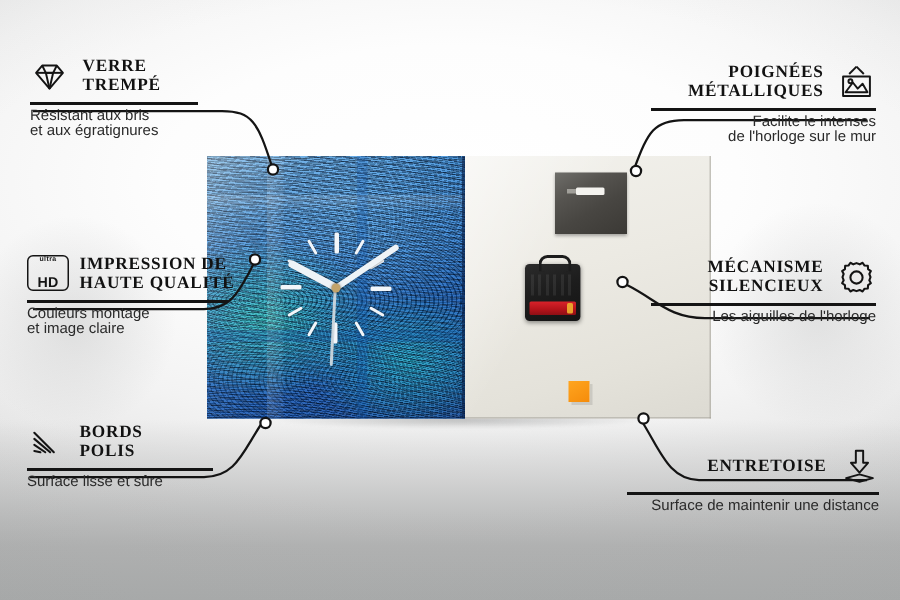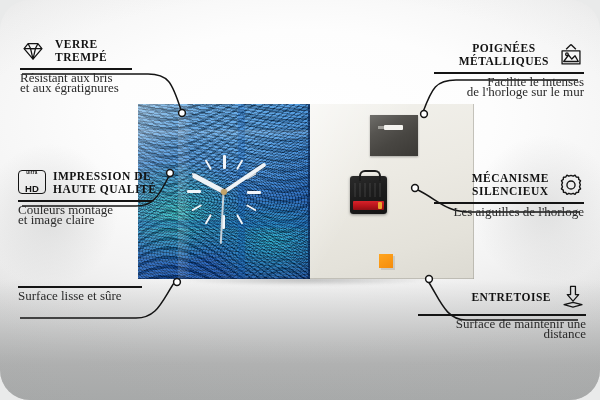--- a/index.html
+++ b/index.html
@@ -1,21 +1,21 @@
 <!DOCTYPE html>
 <html><head>
 <meta charset="utf-8">
 <style>
   html,body{margin:0;padding:0;}
   body{
     width:600px;height:400px;overflow:hidden;
     font-family:"Liberation Serif", serif;
     background:#e9eaea;
   }
-  #stage{position:relative;width:600px;height:400px;overflow:hidden;border-radius:30px;}
+  #stage{position:relative;width:600px;height:400px;overflow:hidden;}
 
   
   .bg-base{position:absolute;inset:0;
     background:
       radial-gradient(115% 80% at 50% 30%, #ffffff 0%, #fdfdfd 28%, #f3f3f3 52%, #e4e4e4 72%, #d8d9d9 88%, #cfd0d0 100%);
   }
   .bg-bottom{position:absolute;left:0;right:0;bottom:0;height:120px;
     background:linear-gradient(180deg, rgba(205,206,206,0) 0%, rgba(186,187,187,.55) 35%, rgba(172,173,173,.9) 70%, #a9abab 100%);
   }
   .bg-vig{position:absolute;inset:0;
@@ -104,24 +104,24 @@
   
   .connectors{position:absolute;inset:0;pointer-events:none;}
 
   
   .callout{position:absolute;}
   .callout .head{display:flex;align-items:center;gap:9px;}
   .callout.left .head{justify-content:flex-start;}
   .callout.right .head{justify-content:flex-end;}
   .title{font-size:11.5px;line-height:13px;letter-spacing:.5px;color:#121212;
     font-weight:700;text-transform:uppercase;font-family:"Liberation Serif", serif;}
-  .callout.right .title{text-align:center;}
+  .callout.right .title{text-align:right;}
   .rule{height:1.6px;background:#141414;margin-top:4px;}
-  .sub{font-size:13px;line-height:10.2px;color:#2a2a2a;margin-top:3.5px;
-    font-family:Liberation Serif, serif;}
+  .sub{font-size:10px;line-height:10.2px;color:#2a2a2a;margin-top:3.5px;
+    font-family:Liberation Sans, sans-serif;}
   .callout.right .sub{text-align:right;}
   .ico{width:26px;height:26px;flex:0 0 26px;display:block;}
 
   .hdbadge{width:26px;height:22px;border:1.6px solid #141414;border-radius:4px;
     display:flex;flex-direction:column;align-items:center;justify-content:space-between;line-height:1;}
   .hdbadge .u{font-size:4.6px;letter-spacing:.3px;color:#141414;font-family:"Liberation Sans", sans-serif;font-weight:700;}
   .hdbadge .d{font-size:9.5px;letter-spacing:.2px;color:#141414;font-family:"Liberation Sans", sans-serif;font-weight:700;}
 </style>
 </head>
 <body>
@@ -264,20 +264,34 @@
       </div>
     </div>
     <div class="rule" style="width:134px;"></div>
     <div class="sub">
       <div>Couleurs montage</div>
       <div>et image claire</div>
     </div>
   </div>
 
   <div class="callout left" style="left:18px;top:282px;width:150px;">
+    <div class="head">
+      <svg class="ico" viewBox="0 0 32 32">
+        <g stroke="#141414" stroke-width="1.7" stroke-linecap="round">
+          <path d="M6,8 L22,24"></path>
+            <path d="M6,13 L19,24"></path>
+          <path d="M6,18 L15,24"></path>
+            <path d="M6,23 L11,24"></path>
+        </g>
+      </svg>
+      <div class="title">
+        <div>BORDS</div>
+        <div>POLIS</div>
+      </div>
+    </div>
     <div class="rule" style="width:124px;"></div>
     <div class="sub">
       <div>Surface lisse et sûre</div>
     </div>
   </div>
 
   <div class="callout right" style="right:16px;top:42px;width:160px;">
     <div class="head">
       <div class="title">
         <div>POIGNÉES</div>
@@ -312,21 +326,21 @@
           <circle cx="16" cy="16" r="5"></circle>
         </g>
       </svg>
     </div>
     <div class="rule" style="width:150px;margin-left:auto;"></div>
     <div class="sub">
       <div>Les aiguilles de l'horloge</div>
     </div>
   </div>
 
-  <div class="callout right" style="right:14px;top:284px;width:172px;">
+  <div class="callout right" style="right:14px;top:298px;width:172px;">
     <div class="head">
       <div class="title">
         <div>ENTRETOISE</div>
       </div>
       <svg class="ico" viewBox="0 0 32 32">
         <g fill="none" stroke="#141414" stroke-width="1.6" stroke-linejoin="round">
           <path d="M13,3 L19,3 L19,13 L23,13 L16,21 L9,13 L13,13 Z"></path>
           <path d="M16,22.5 L27,25.5 L16,28.5 L5,25.5 Z"></path>
         </g>
       </svg>

